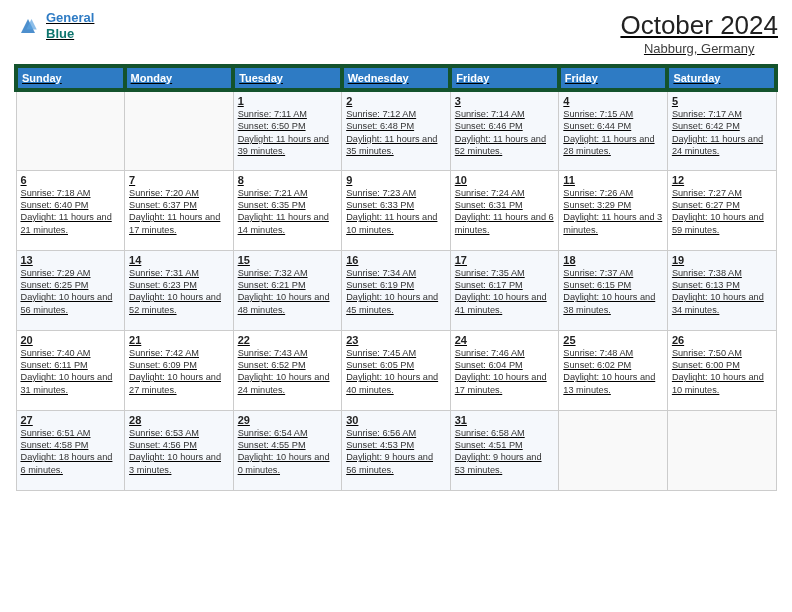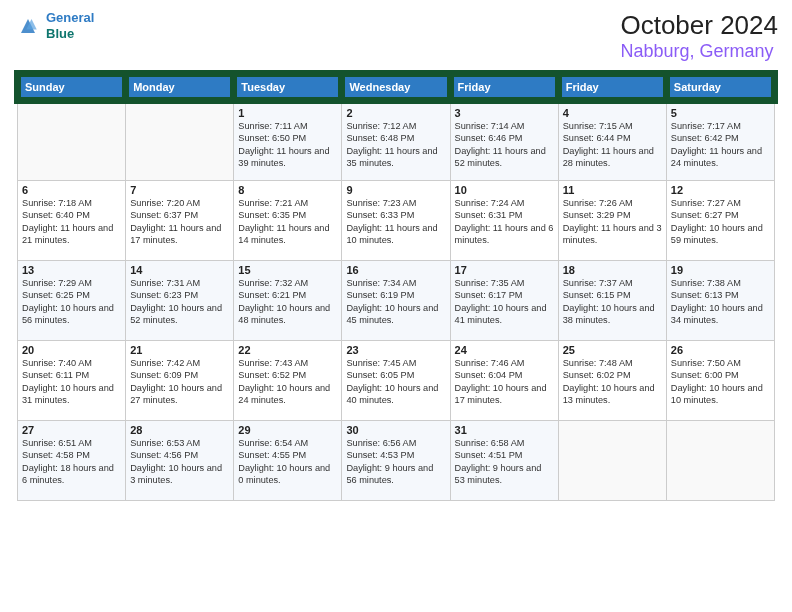--- a/index.html
+++ b/index.html
@@ -8,20 +8,21 @@
       background: #fff;
       width: 792px;
       height: 612px;
       overflow: hidden;
     }
     .page {
       width: 792px;
       height: 612px;
       padding: 10px 14px;
       background: #fff;
+      text-decoration: underline;
     }
     .header {
       display: flex;
       justify-content: space-between;
       align-items: flex-start;
       margin-bottom: 8px;
     }
     .logo {
       display: flex;
       align-items: center;
@@ -34,43 +35,43 @@
       line-height: 1.2;
     }
     .logo-text span {
       color: #2e7bc4;
     }
     .logo-icon {
       width: 28px;
       height: 28px;
     }
     .title-block {
-      text-align: left;
+      text-align: center;
     }
     .month-title {
       font-size: 26px;
       font-weight: normal;
       color: #222;
     }
     .location {
-      font-size: 18px;
-      color: #8b5cf6;
+      font-size: 13px;
+      color: #404040;
     }
     .calendar {
       width: 100%;
       border-collapse: collapse;
       table-layout: fixed;
     }
     .calendar th {
       background: #2e7bc4;
       color: #fff;
       font-size: 11px;
       font-weight: bold;
       padding: 4px 4px;
-      border: 7px solid #14532d;
+      border: 4px solid #14532d;
       text-align: left;
     }
     .calendar td {
       border: 1px solid #ccc;
       vertical-align: top;
       padding: 3px 4px;
       font-size: 9.2px;
       color: #222;
       height: 80px;
     }

